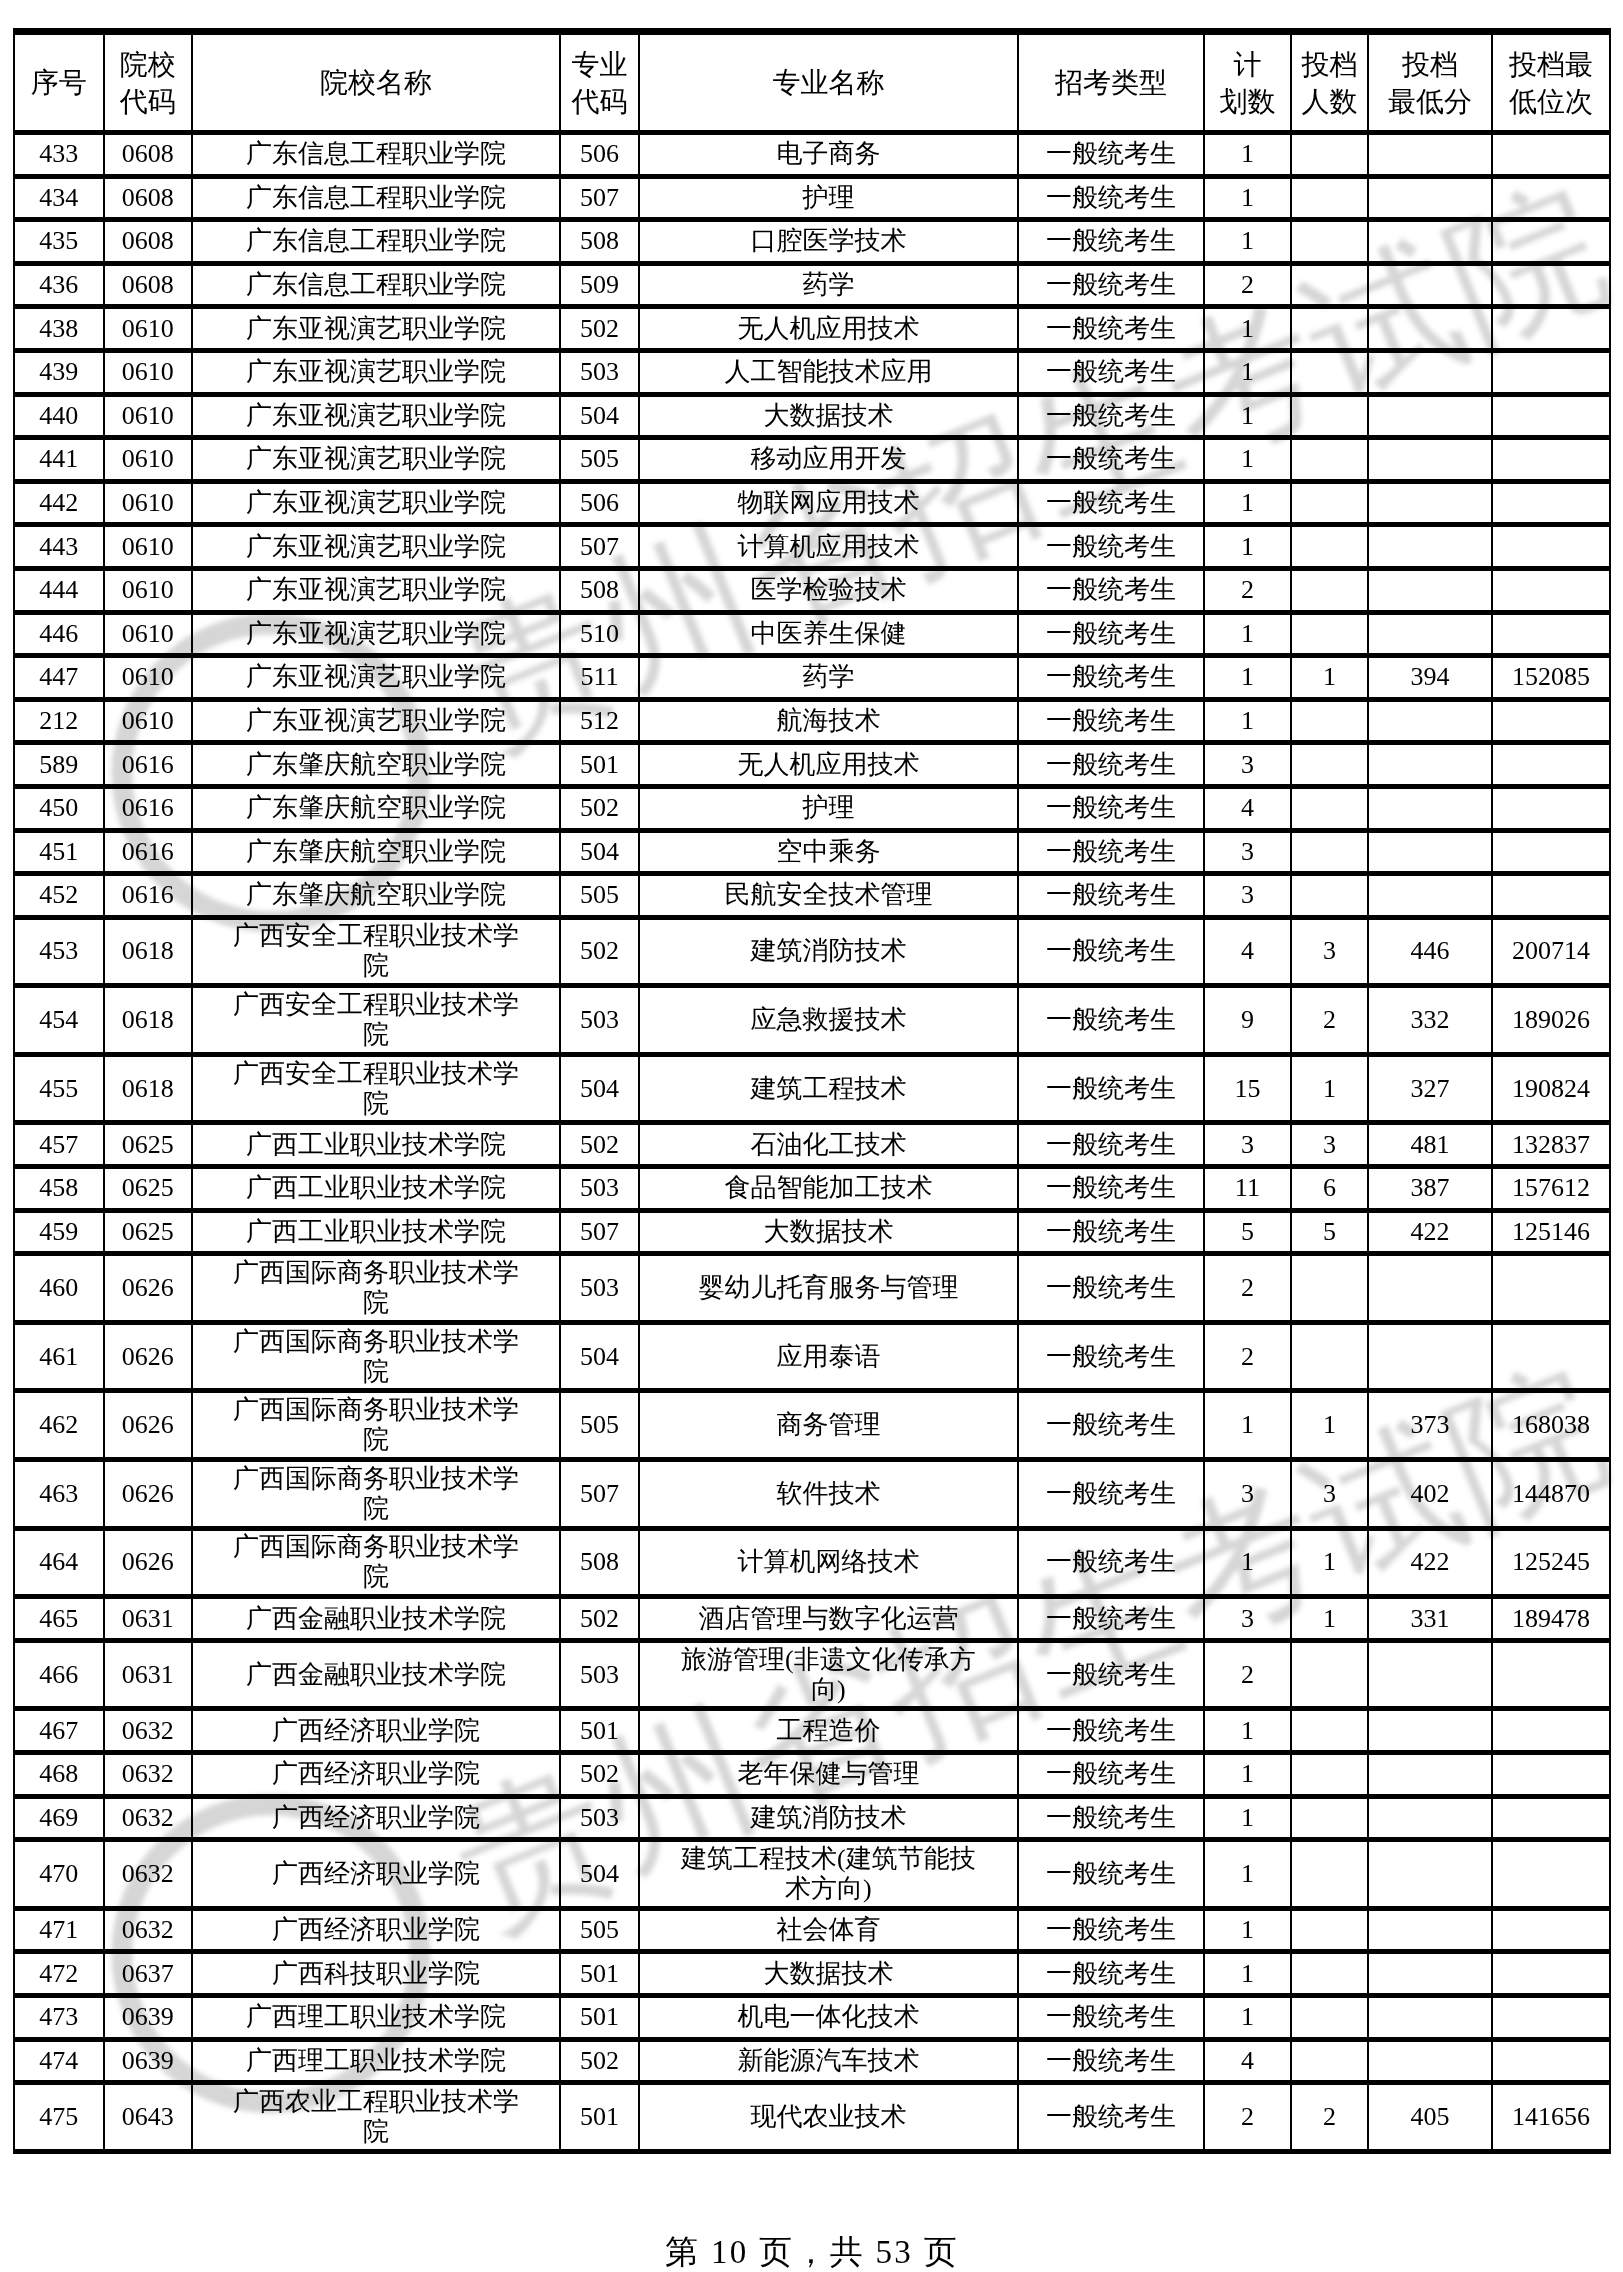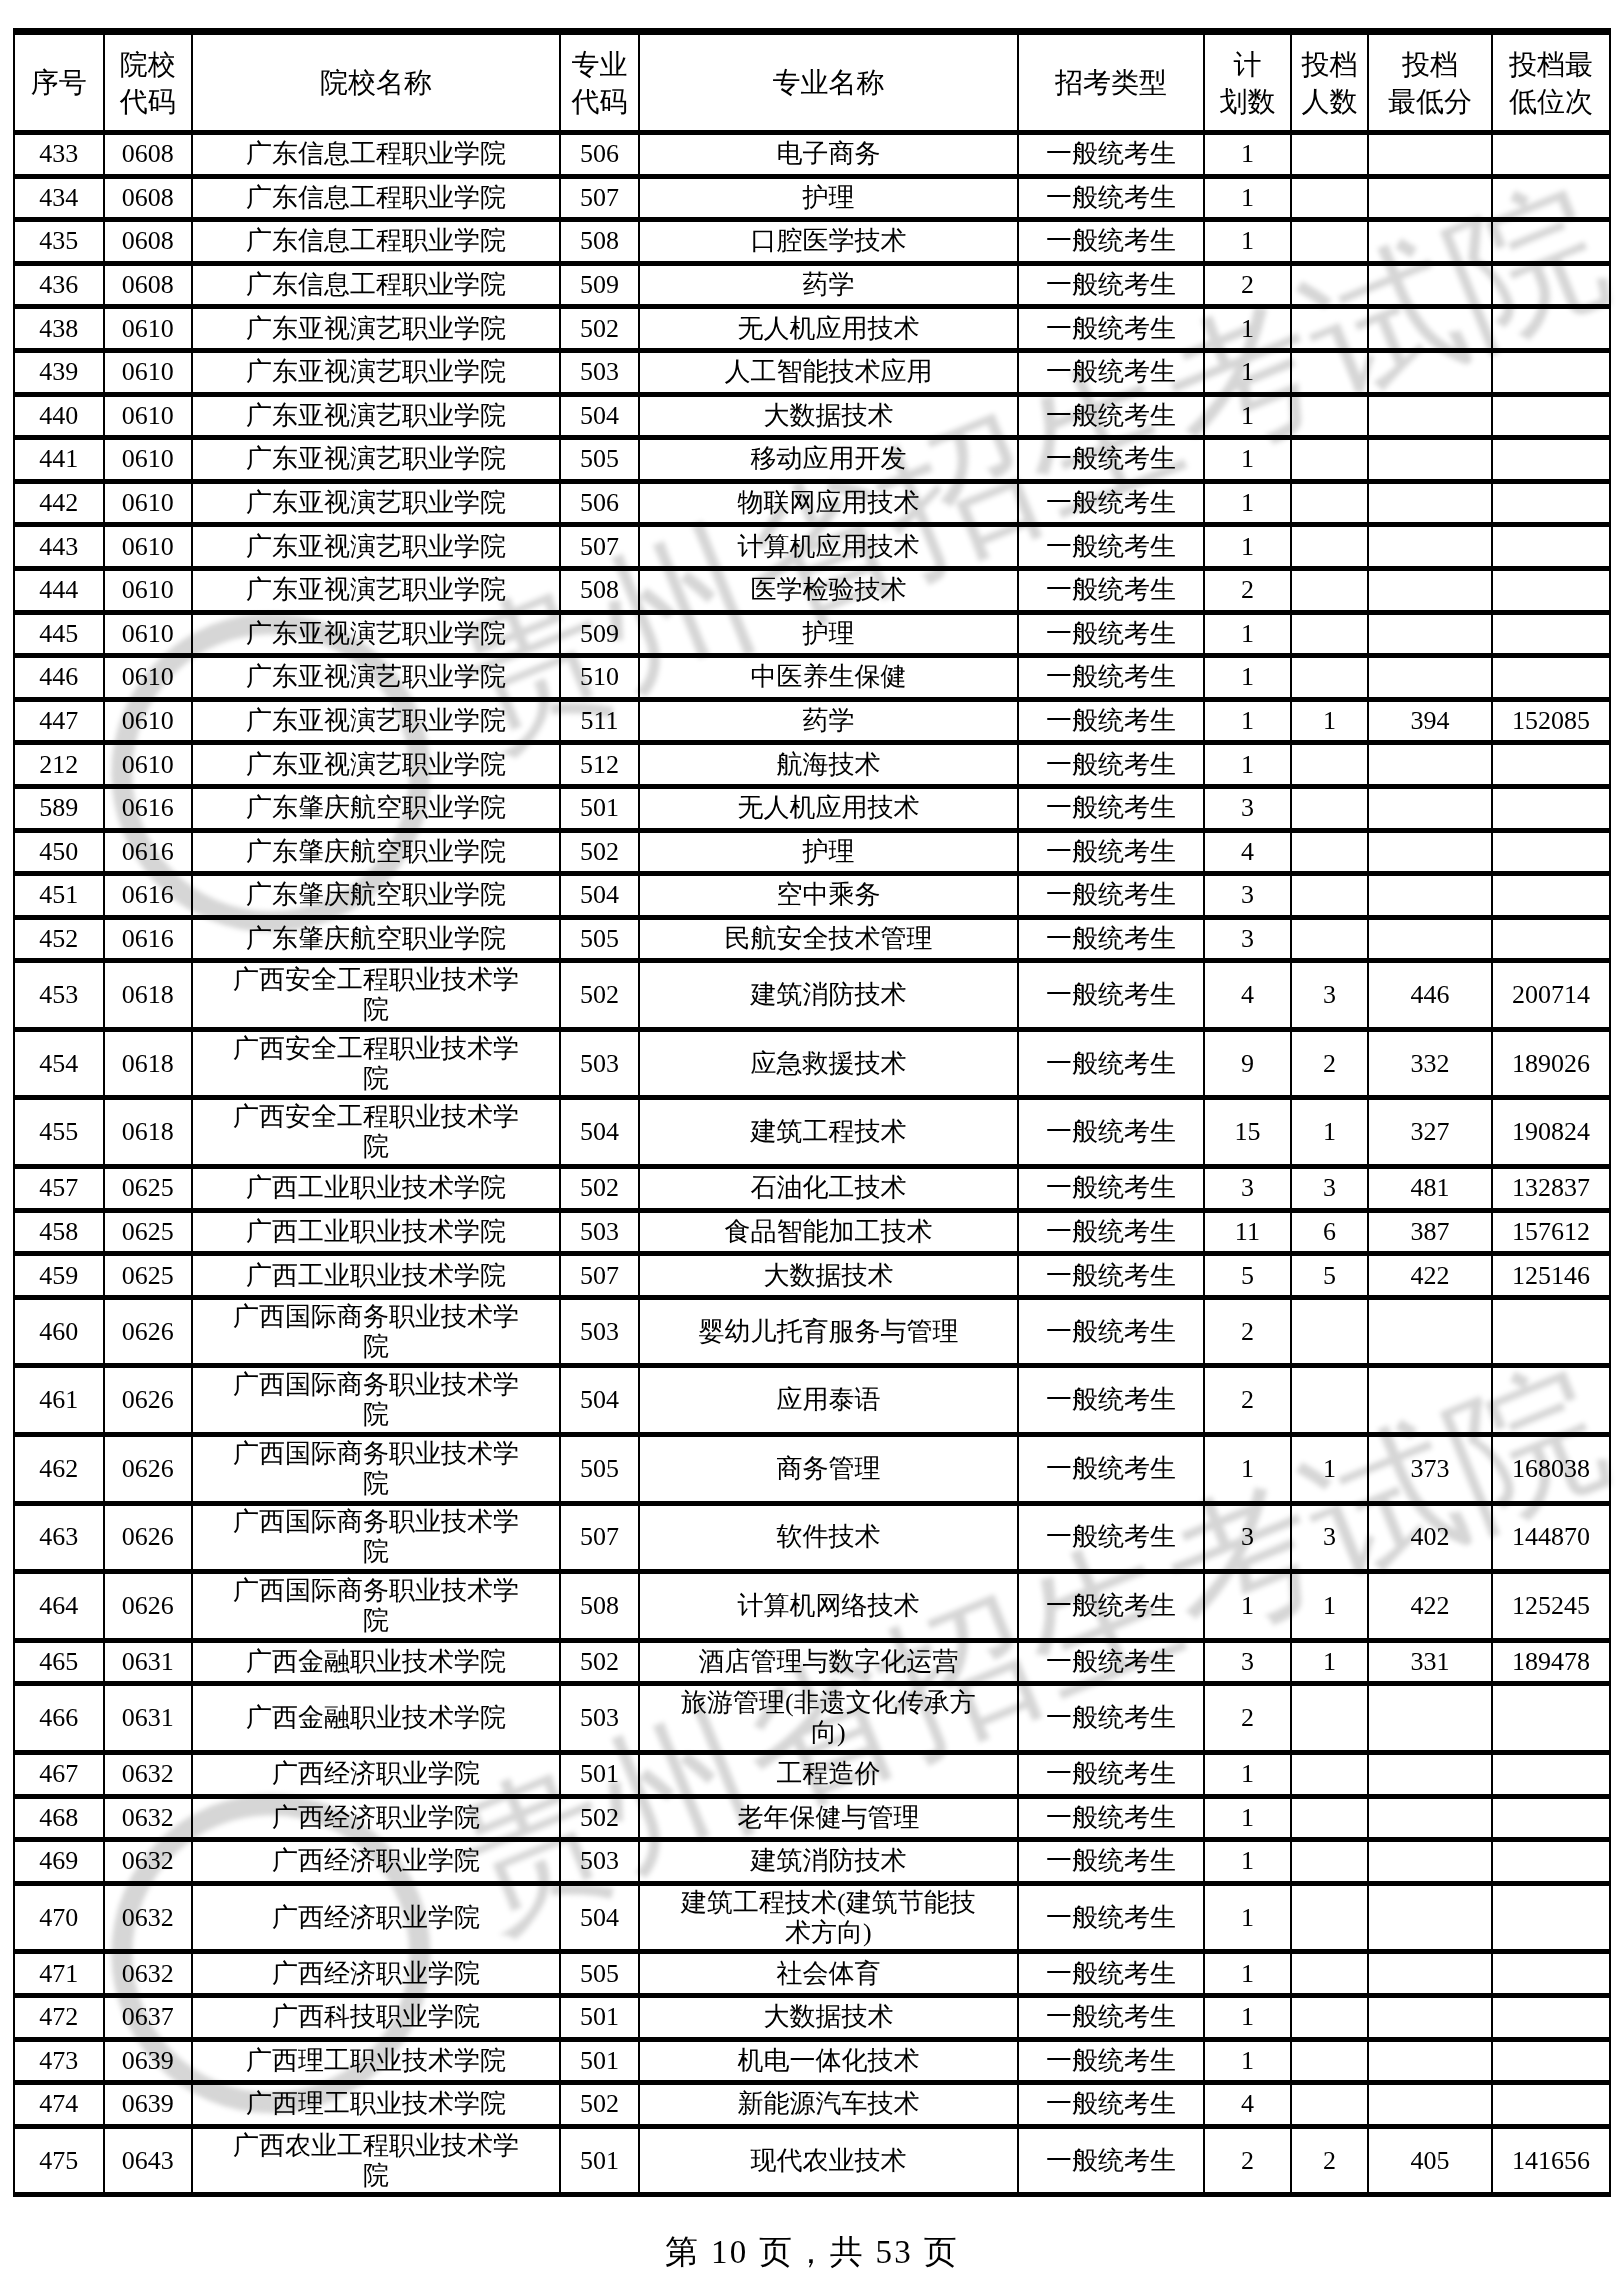--- a/index.html
+++ b/index.html
@@ -226,32 +226,20 @@
           <td class="k-college_name">广东亚视演艺职业学院</td>
           <td class="k-major_code">508</td>
           <td class="k-major_name">医学检验技术</td>
           <td class="k-exam_type">一般统考生</td>
           <td class="k-plan_count">2</td>
           <td class="k-filed_count"></td>
           <td class="k-min_score"></td>
           <td class="k-min_rank"></td>
         </tr>
         <tr>
-          <td class="k-seq">445</td>
-          <td class="k-college_code">0610</td>
-          <td class="k-college_name">广东亚视演艺职业学院</td>
-          <td class="k-major_code">509</td>
-          <td class="k-major_name">护理</td>
-          <td class="k-exam_type">一般统考生</td>
-          <td class="k-plan_count">1</td>
-          <td class="k-filed_count"></td>
-          <td class="k-min_score"></td>
-          <td class="k-min_rank"></td>
-        </tr>
-        <tr>
           <td class="k-seq">446</td>
           <td class="k-college_code">0610</td>
           <td class="k-college_name">广东亚视演艺职业学院</td>
           <td class="k-major_code">510</td>
           <td class="k-major_name">中医养生保健</td>
           <td class="k-exam_type">一般统考生</td>
           <td class="k-plan_count">1</td>
           <td class="k-filed_count"></td>
           <td class="k-min_score"></td>
           <td class="k-min_rank"></td>

